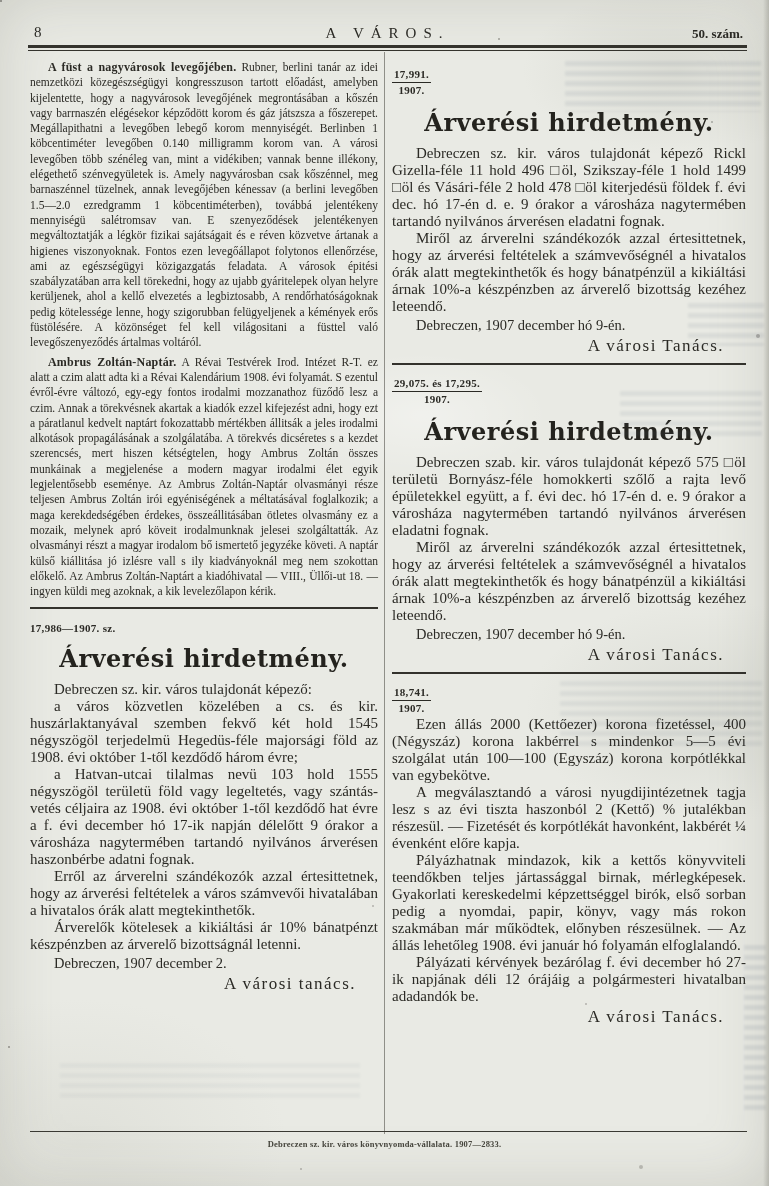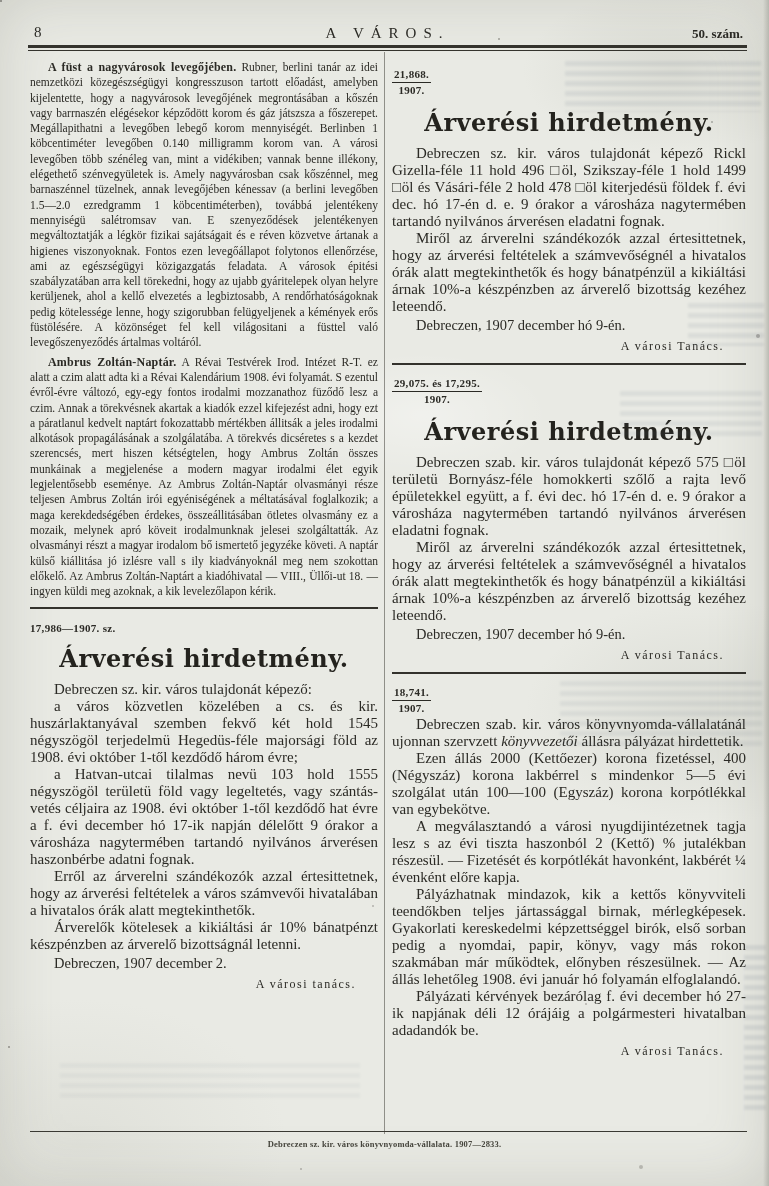--- a/index.html
+++ b/index.html
@@ -43,21 +43,21 @@
   .ref-stack{display:inline-block;margin:12px 0 0;font-size:11px;font-weight:700;
     text-align:center;line-height:13px;letter-spacing:.3px;}
   .ref-stack .top{display:block;border-bottom:1px solid #2b2a25;padding:0 2px 1px;}
   .ref-stack .bot{display:block;padding-top:1px;}
   .notice-heading{margin:10px 0 8px;text-align:center;
     font-family:"DejaVu Serif", serif;font-weight:700;font-size:24px;
     letter-spacing:.5px;color:#24231e;}
   .notice-p{margin:0;font-size:15px;line-height:17px;text-align:justify;
     text-indent:24px;}
   .notice-date{margin:1px 0 0;font-size:14.5px;line-height:18px;text-indent:24px;}
-  .notice-sig{margin:3px 0 0;font-size:12px;line-height:18px;text-align:right;
+  .notice-sig{margin:3px 0 0;font-size:17px;line-height:18px;text-align:right;
     padding-right:22px;letter-spacing:1.5px;}
   .it{font-style:italic;}
   
   .bottom-rule{position:absolute;left:30px;right:22px;top:1131px;height:0;
     border-top:1.5px solid #3a3933;}
   .imprint{position:absolute;left:0;right:0;top:1139px;text-align:center;
     font-size:8.5px;font-weight:700;letter-spacing:.2px;color:#46453d;}
   
   .ghost{position:absolute;opacity:.10;filter:blur(1.1px);pointer-events:none;
     background:repeating-linear-gradient(180deg,transparent 0 5px,#5d6a7c 5px 10px);}
@@ -103,21 +103,21 @@
     <p class="notice-p">Erről az árverelni szándékozók azzal értesittetnek, hogy az árverési feltételek a város számvevői hivatalában a hivatalos órák alatt megtekinthetők.</p>
     <p class="notice-p">Árverelők kötelesek a kikiáltási ár 10% bánatpénzt készpénzben az árverelő bizottságnál letenni.</p>
     <p class="notice-date">Debreczen, 1907 december 2.</p>
     <p class="notice-sig">A városi tanács.</p>
   </section>
 
   <section class="col col-right">
 
     
     <div class="ref-stack">
-      <span class="top">21,868.</span>
+      <span class="top">17,991.</span>
       <span class="bot">1907.</span>
     </div>
     <h2 class="notice-heading">Árverési hirdetmény.</h2>
     <p class="notice-p">Debreczen sz. kir. város tulajdonát képező Rickl Gizella-féle 11 hold 496 □öl, Szikszay-féle 1 hold 1499 □öl és Vásári-féle 2 hold 478 □öl kiterjedésü földek f. évi dec. hó 17-én d. e. 9 órakor a városháza nagytermében tartandó nyilvános árverésen eladatni fognak.</p>
     <p class="notice-p">Miről az árverelni szándékozók azzal értesittetnek, hogy az árverési feltételek a számvevőségnél a hivatalos órák alatt megtekinthetők és hogy bánatpénzül a kikiáltási árnak 10%-a készpénzben az árverelő bizottság kezéhez leteendő.</p>
     <p class="notice-date">Debreczen, 1907 december hó 9-én.</p>
     <p class="notice-sig">A városi Tanács.</p>
     <hr class="section-rule">
 
     
@@ -130,21 +130,20 @@
     <p class="notice-p">Miről az árverelni szándékozók azzal értesittetnek, hogy az árverési feltételek a számvevőségnél a hivatalos órák alatt megtekinthetők és hogy bánatpénzül a kikiáltási árnak 10%-a készpénzben az árverelő bizottság kezéhez leteendő.</p>
     <p class="notice-date">Debreczen, 1907 december hó 9-én.</p>
     <p class="notice-sig">A városi Tanács.</p>
     <hr class="section-rule">
 
     
     <div class="ref-stack">
       <span class="top">18,741.</span>
       <span class="bot">1907.</span>
     </div>
-    <p class="notice-p"><span>Debreczen szab. kir. város könyvnyomda-vállalatánál ujonnan szervzett </span><span class="it">könyvvezetői</span><span> állásra pályázat hirdettetik.</span></p>
     <p class="notice-p">Ezen állás 2000 (Kettőezer) korona fizetéssel, 400 (Négyszáz) korona lakbérrel s mindenkor 5—5 évi szolgálat után 100—100 (Egyszáz) korona korpótlékkal van egybekötve.</p>
     <p class="notice-p">A megválasztandó a városi nyugdijintézetnek tagja lesz s az évi tiszta haszonból 2 (Kettő) % jutalékban részesül. — Fizetését és korpótlékát havonként, lakbérét ¼ évenként előre kapja.</p>
     <p class="notice-p">Pályázhatnak mindazok, kik a kettős könyvviteli teendőkben teljes jártassággal birnak, mérlegképesek. Gyakorlati kereskedelmi képzettséggel birók, első sorban pedig a nyomdai, papir, könyv, vagy más rokon szakmában már működtek, előnyben részesülnek. — Az állás lehetőleg 1908. évi január hó folyamán elfoglalandó.</p>
     <p class="notice-p">Pályázati kérvények bezárólag f. évi december hó 27-ik napjának déli 12 órájáig a polgármesteri hivatalban adadandók be.</p>
     <p class="notice-sig">A városi Tanács.</p>
   </section>
 
   <div class="bottom-rule"></div>
   <div class="imprint">Debreczen sz. kir. város könyvnyomda-vállalata. 1907—2833.</div>
 

